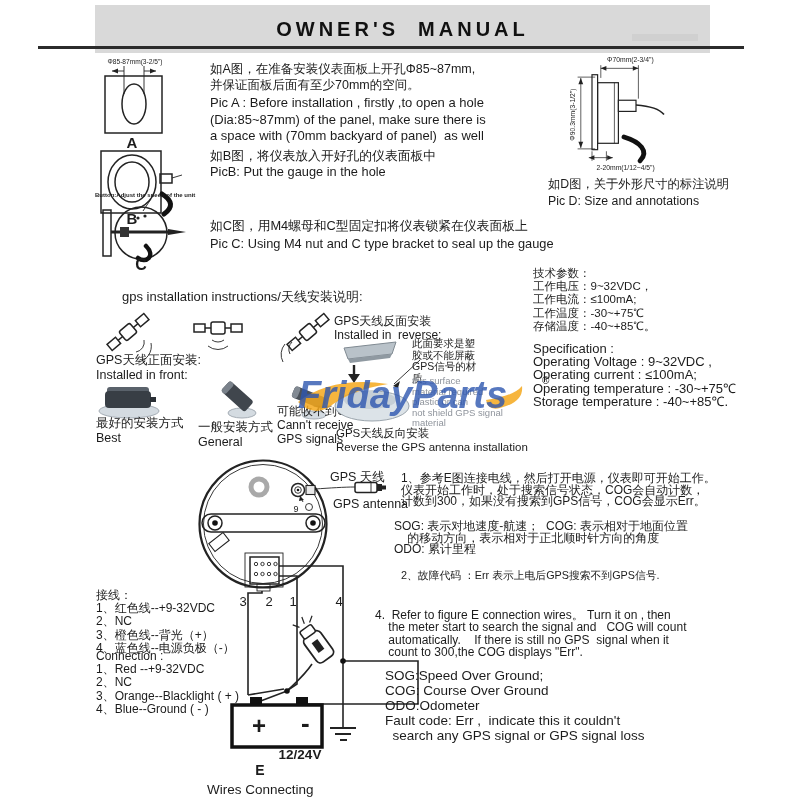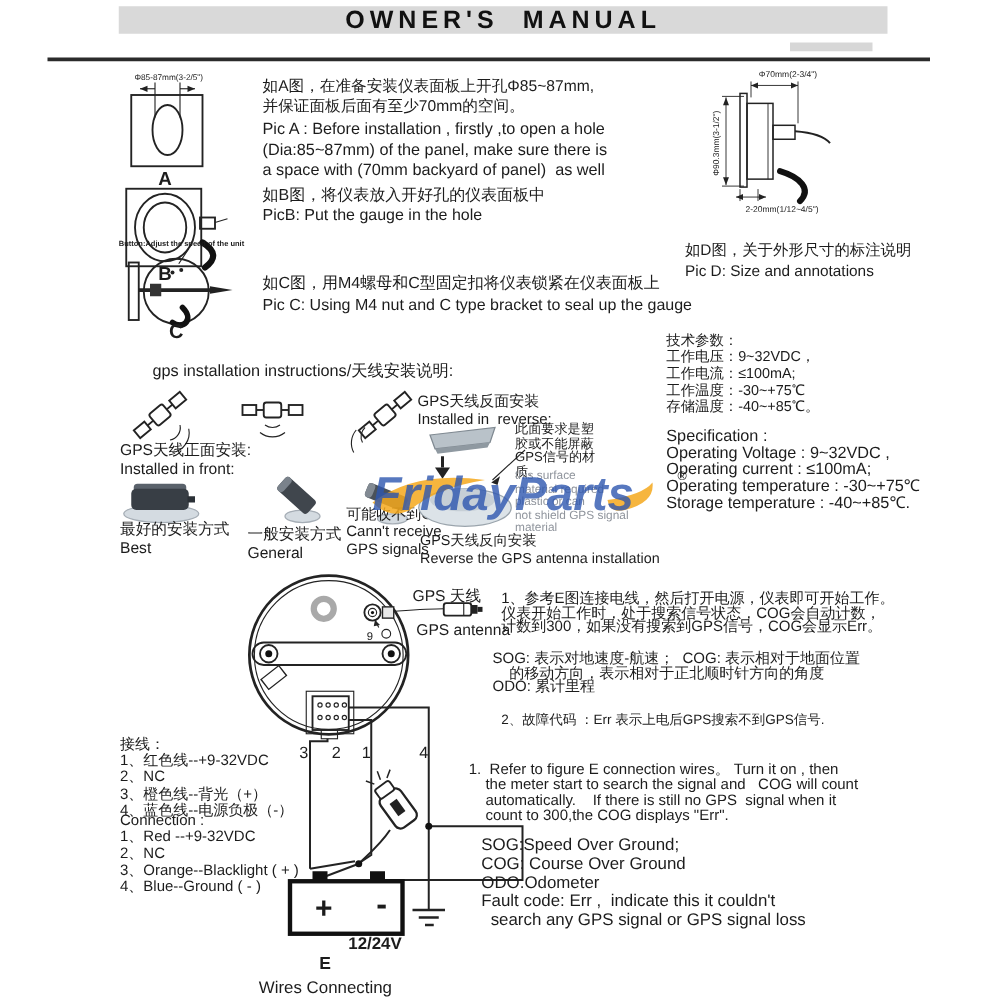--- a/index.html
+++ b/index.html
@@ -1,21 +1,21 @@
 <!DOCTYPE html>
 <html><head>
 <meta charset="utf-8">
 <style>
   html,body{margin:0;padding:0}
   body{width:800px;height:800px;position:relative;background:#fff;overflow:hidden;
        font-family:"Liberation Sans",sans-serif;color:#1c1c1c}
   .abs{position:absolute}
   .pre{white-space:pre}
   .b{font-weight:normal}
-  .header{left:95px;top:5px;width:615px;height:22px;background:#d9d9d9;
+  .header{left:95px;top:5px;width:615px;height:48px;background:#d9d9d9;
           display:flex;align-items:center;justify-content:center;
           font-size:20px;font-weight:bold;letter-spacing:4px;white-space:pre;color:#111}
   .rule{left:38px;top:46px;width:706px;height:3px;background:#2b2b2b}
   .faint{left:632px;top:34px;width:66px;height:7px;background:#cdcdcd;opacity:.8}
   svg{overflow:visible}
   svg text{font-family:"Liberation Sans",sans-serif;fill:#1c1c1c}
   .ln{fill:none;stroke:#232323;stroke-width:1.5}
   .thin{fill:none;stroke:#232323;stroke-width:0.9}
   .gray{color:#8f949c}
   .wm{font-style:italic;font-weight:bold;fill:#2e57b0;opacity:.8}
@@ -93,21 +93,21 @@
   <line x1="12" y1="29" x2="34" y2="29" class="thin"></line>
     <line x1="12" y1="119" x2="34" y2="119" class="thin"></line>
   <text transform="rotate(-90 9 76)" x="9" y="76" font-size="8.5" text-anchor="middle">Φ90.3mm(3-1/2")</text>
   <line x1="26" y1="130" x2="56" y2="130" class="thin"></line>
   <polygon points="26,130 33,127 33,133" fill="#222"></polygon>
     <polygon points="56,130 49,127 49,133" fill="#222"></polygon>
   <line x1="30" y1="122" x2="30" y2="134" class="thin"></line>
     <line x1="48" y1="122" x2="48" y2="134" class="thin"></line>
   <text x="72" y="145" font-size="8.5" text-anchor="middle">2-20mm(1/12~4/5")</text>
 </svg>
-<div class="abs pre" style="left:548px;top:192px;font-size:12.3px;line-height:17px">如D图，关于外形尺寸的标注说明
+<div class="abs pre" style="left:548px;top:176px;font-size:12.3px;line-height:17px">如D图，关于外形尺寸的标注说明
 Pic D: Size and annotations</div>
 
 <div class="abs pre b" style="left:122px;top:288px;font-size:13px">gps installation instructions/天线安装说明:</div>
 
 <svg class="abs" style="left:100px;top:312px" width="240" height="50" viewBox="0 0 240 50">
   <g transform="translate(28,20) rotate(-40)">
     <rect x="-7" y="-6" width="14" height="12" rx="2" class="ln"></rect>
     <line x1="-13" y1="0" x2="-7" y2="0" class="ln"></line>
       <line x1="7" y1="0" x2="13" y2="0" class="ln"></line>
     <rect x="-24" y="-4" width="11" height="8" class="ln"></rect>
@@ -312,21 +312,21 @@
 3、Orange--Blacklight ( + )
 4、Blue--Ground ( - )</div>
 
 <div class="abs pre" style="left:401px;top:473px;font-size:12px;line-height:11.6px">1、参考E图连接电线，然后打开电源，仪表即可开始工作。
 仪表开始工作时，处于搜索信号状态，COG会自动计数，
 计数到300，如果没有搜索到GPS信号，COG会显示Err。</div>
 <div class="abs pre" style="left:394px;top:521px;font-size:12px;line-height:11.6px">SOG: 表示对地速度-航速；  COG: 表示相对于地面位置
     的移动方向，表示相对于正北顺时针方向的角度
 ODO: 累计里程</div>
 <div class="abs pre" style="left:401px;top:569px;font-size:10.8px">2、故障代码 ：Err 表示上电后GPS搜索不到GPS信号.</div>
-<div class="abs pre" style="left:375px;top:609px;font-size:12px;line-height:12.3px">1.  Refer to figure E connection wires。 Turn it on , then
+<div class="abs pre" style="left:375px;top:609px;font-size:12px;line-height:12.3px">4.  Refer to figure E connection wires。 Turn it on , then
     the meter start to search the signal and   COG will count
     automatically.    If there is still no GPS  signal when it
     count to 300,the COG displays "Err".</div>
 <div class="abs pre" style="left:385px;top:668px;font-size:13.5px;line-height:15px">SOG:Speed Over Ground;
 COG: Course Over Ground
 ODO:Odometer
 Fault code: Err ,  indicate this it couldn't
   search any GPS signal or GPS signal loss</div>
 
 </body></html>

